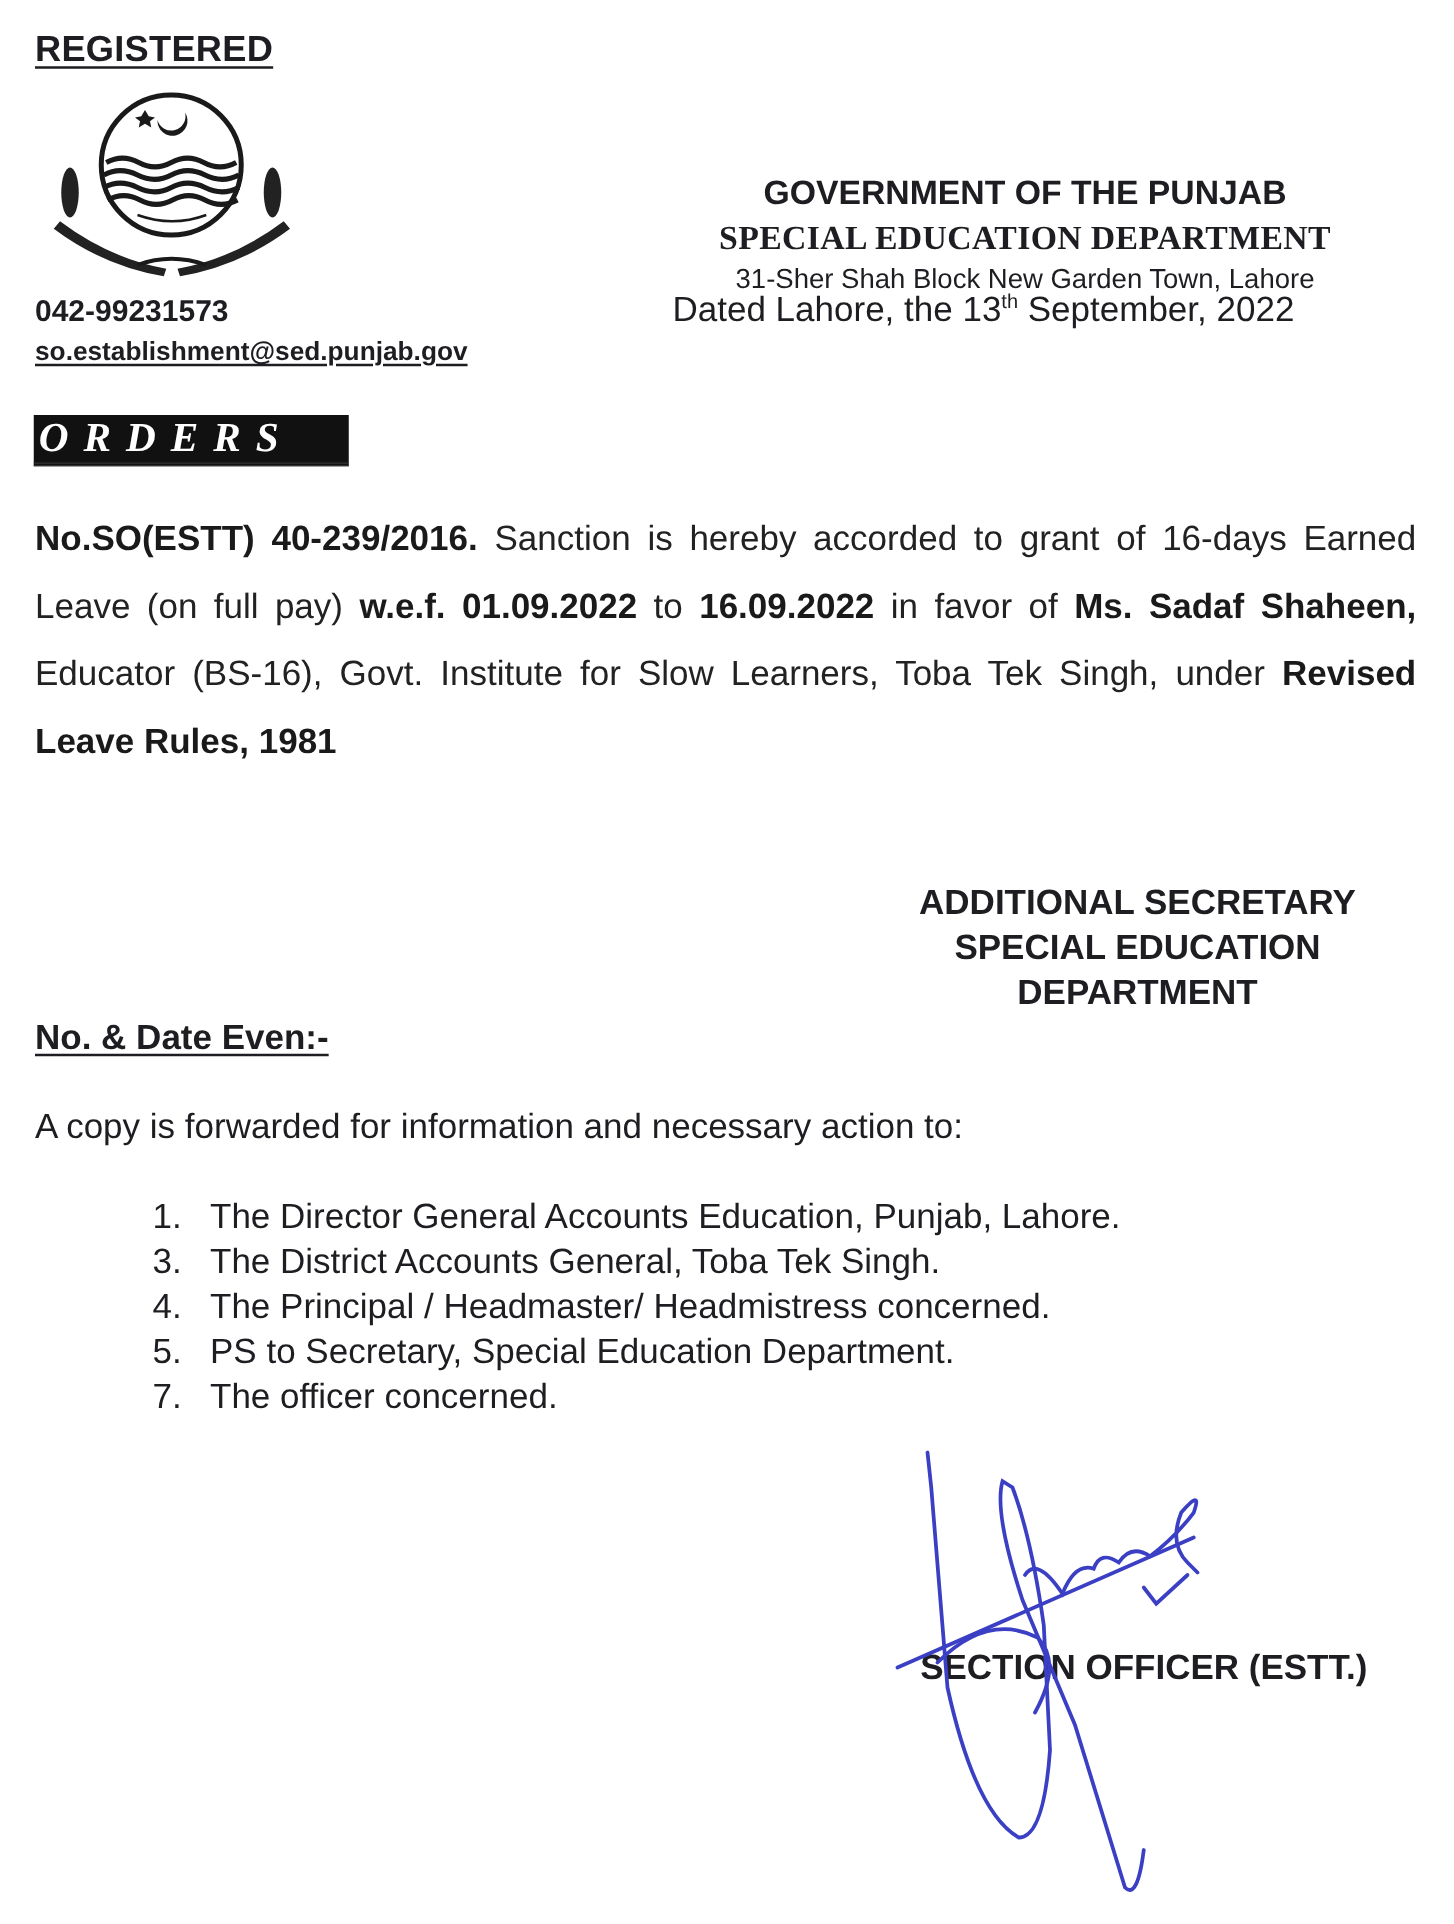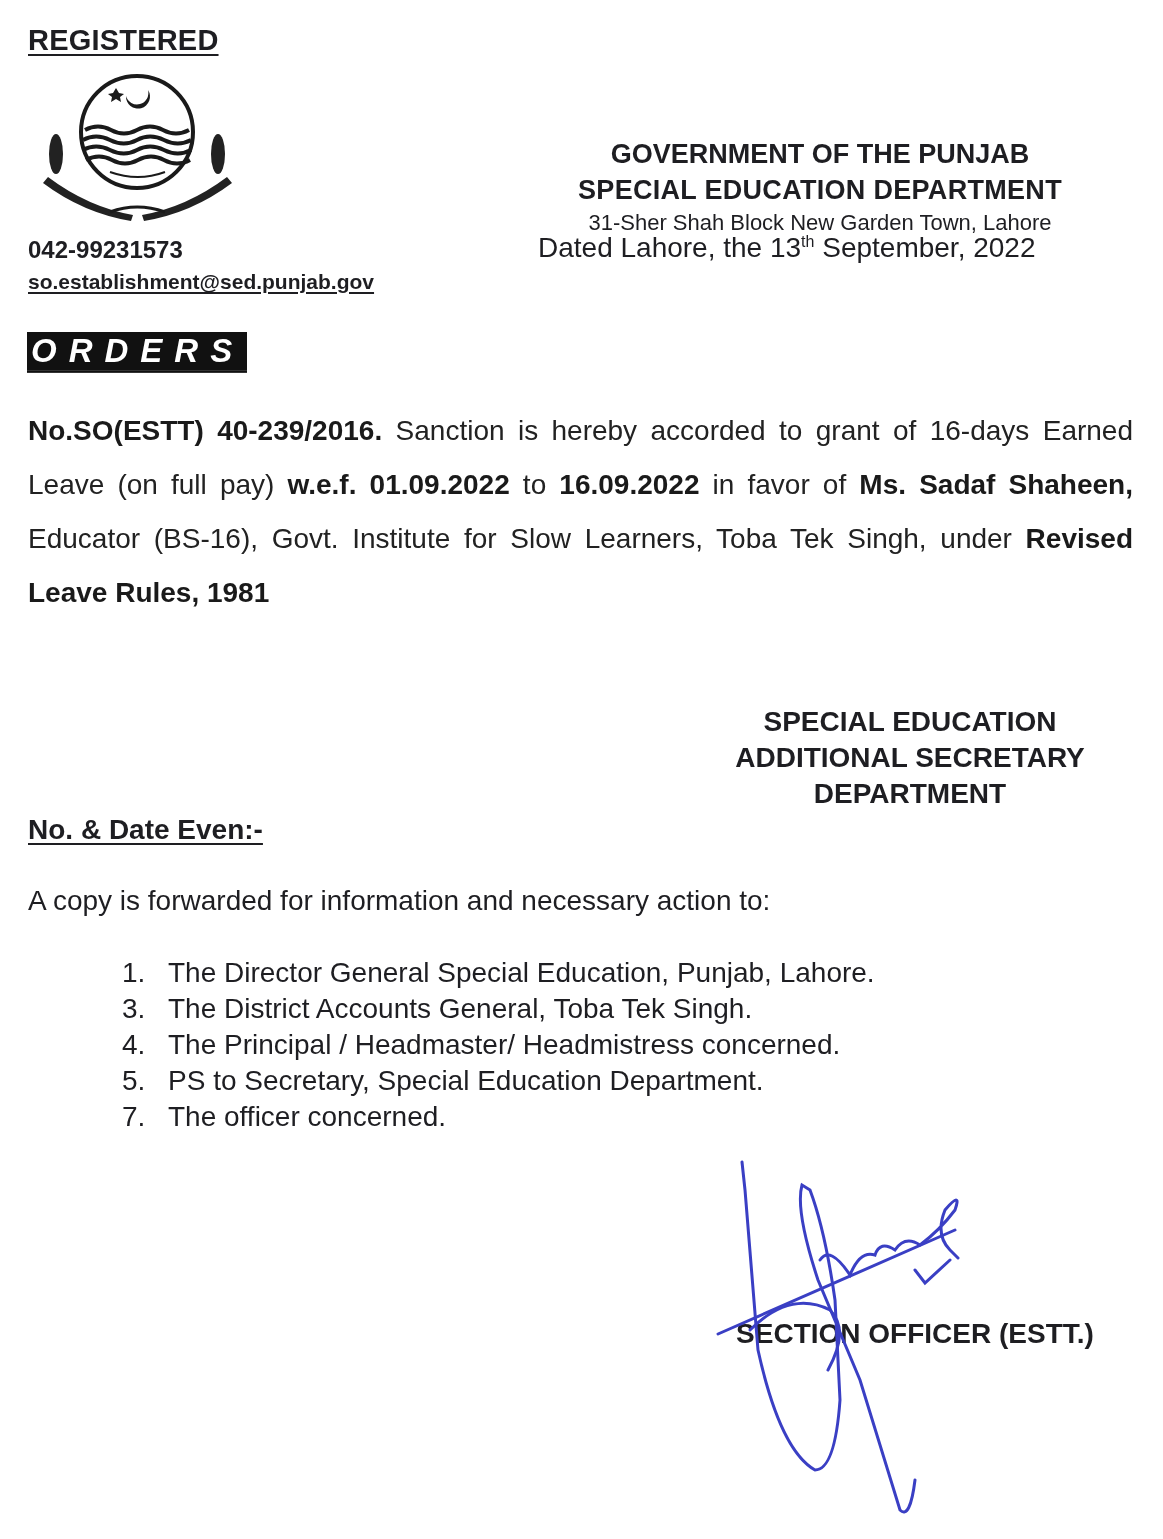--- a/index.html
+++ b/index.html
@@ -16,27 +16,28 @@
     .logo { left: 40px; top: 72px; width: 195px; height: 152px; }
     .phone { left: 28px; top: 236px; font-size: 24px; font-weight: bold; }
     .email {
       left: 28px; top: 270px; font-size: 21px; font-weight: bold;
       text-decoration: underline; text-underline-offset: 3px;
     }
     .header-block {
       left: 520px; top: 96px; width: 600px; text-align: center; margin-top: 40px;
     }
     .gov { font-size: 27px; font-weight: bold; line-height: 36px; }
-    .dept { font-size: 27px; font-weight: bold; line-height: 36px; letter-spacing: 0.3px; }
+    .dept { font-size: 27px; font-weight: bold; line-height: 36px; letter-spacing: 0.3px; font-family: Liberation Serif, serif; }
     .address { font-size: 22px; line-height: 30px; }
     .dated { left: 538px; top: 232px; font-size: 28px; }
     .dated sup { font-size: 16px; }
     .orders-box {
-      left: 27px; top: 332px; width: 220px; height: 38px; background: #111;
+      left: 27px; top: 332px; width: 252px; height: 38px; background: #111;
       border-bottom: 3px double #333;
+      font-family: Liberation Serif, serif;
     }
     .orders-text {
       color: #fff; font-size: 33px; font-weight: bold; font-style: italic;
       letter-spacing: 12px; padding-left: 4px; line-height: 38px;
     }
     .body-para {
       left: 28px; top: 404px; width: 1105px; font-size: 28px; line-height: 54px;
       text-align: justify; color: #222;
     }
     .body-para b { color: #1a1a1a; }
@@ -97,30 +98,30 @@
 
 <div class="abs dated"><span>Dated Lahore, the 13</span><sup>th</sup><span> September, 2022</span></div>
 
 <div class="abs orders-box">
   <div class="orders-text">ORDERS</div>
 </div>
 
 <div class="abs body-para"><b>No.SO(ESTT) 40-239/2016.</b><span> Sanction is hereby accorded to grant of 16-days Earned Leave (on full pay) </span><b>w.e.f. 01.09.2022</b><span> to </span><b>16.09.2022</b><span> in favor of </span><b>Ms. Sadaf Shaheen,</b><span> Educator (BS-16), Govt. Institute for Slow Learners, Toba Tek Singh, under </span><b>Revised Leave Rules, 1981</b></div>
 
 <div class="abs sig-block-1">
+  <div>ADDITIONAL SECRETARY</div>
   <div>SPECIAL EDUCATION</div>
-  <div>ADDITIONAL SECRETARY</div>
   <div>DEPARTMENT</div>
 </div>
 
 <div class="abs no-date">No. &amp; Date Even:-</div>
 <div class="abs copy-line">A copy is forwarded for information and necessary action to:</div>
 
 <ol class="abs copy-list">
-  <li><span class="num">1.</span><span>The Director General Special Education, Punjab, Lahore.</span></li>
+  <li><span class="num">1.</span><span>The Director General Accounts Education, Punjab, Lahore.</span></li>
   <li><span class="num">3.</span><span>The District Accounts General, Toba Tek Singh.</span></li>
   <li><span class="num">4.</span><span>The Principal / Headmaster/ Headmistress concerned.</span></li>
   <li><span class="num">5.</span><span>PS to Secretary, Special Education Department.</span></li>
   <li><span class="num">7.</span><span>The officer concerned.</span></li>
 </ol>
 
 <div class="abs sig-block-2">
   <div>SECTION OFFICER (ESTT.)</div>
 </div>
 

